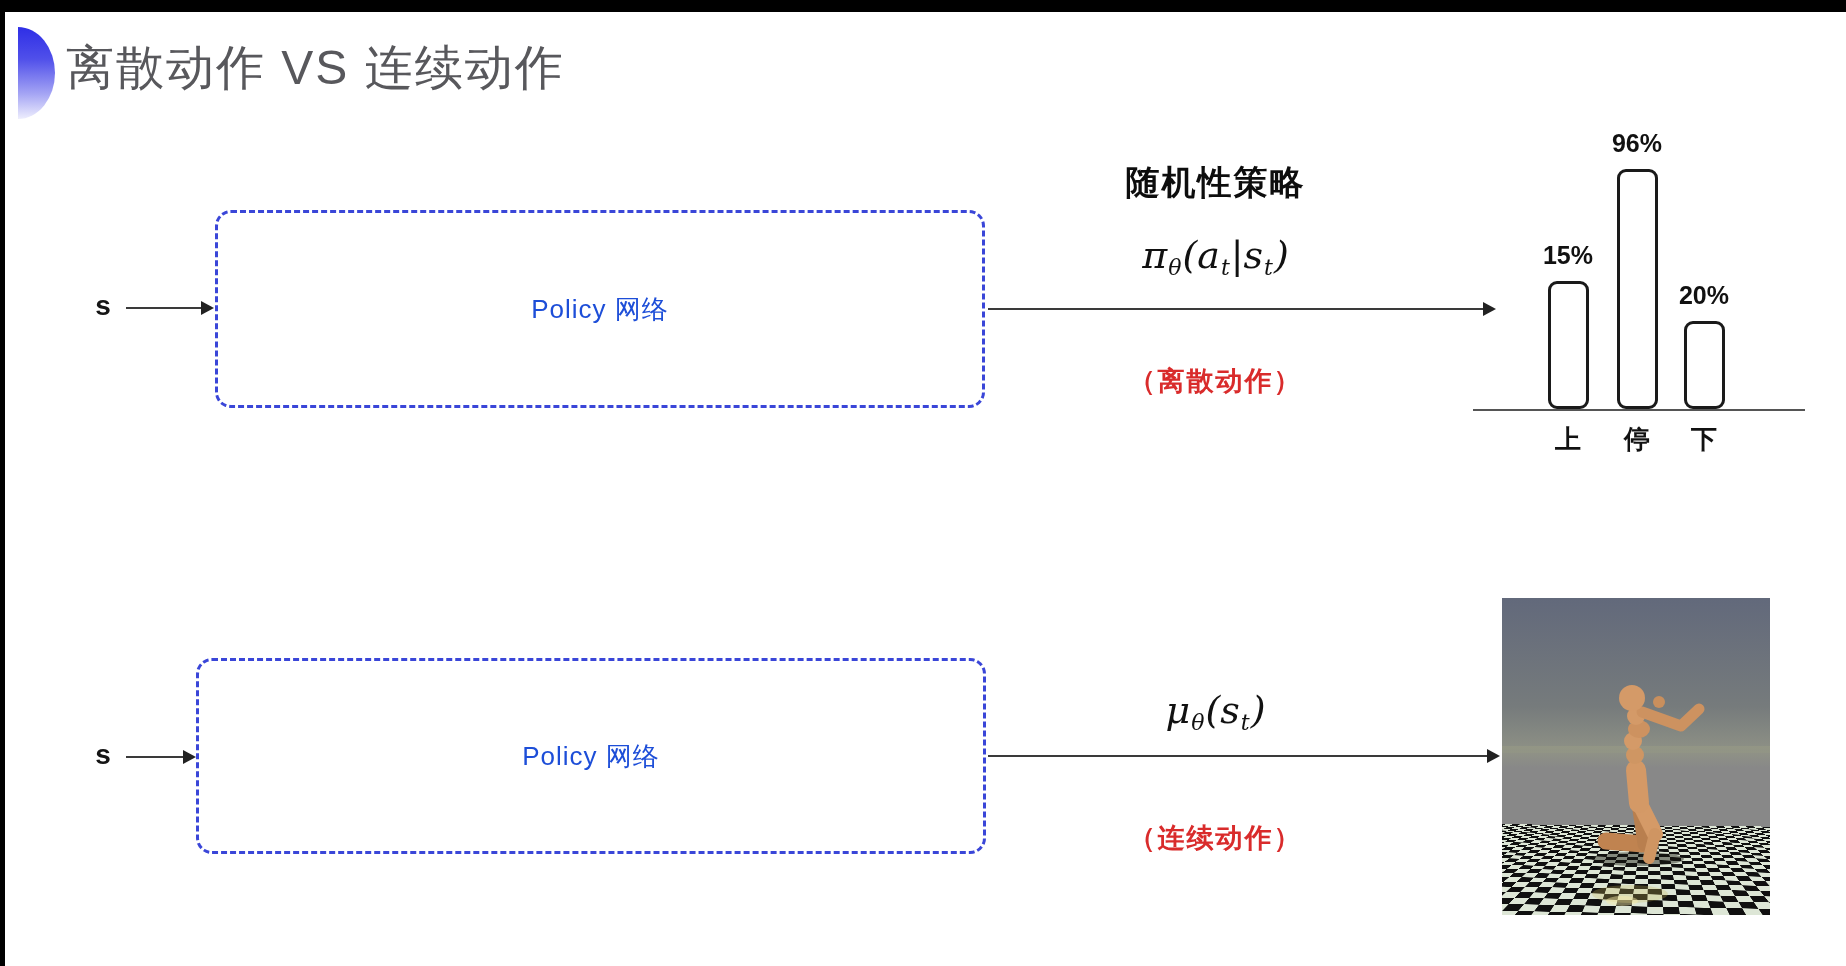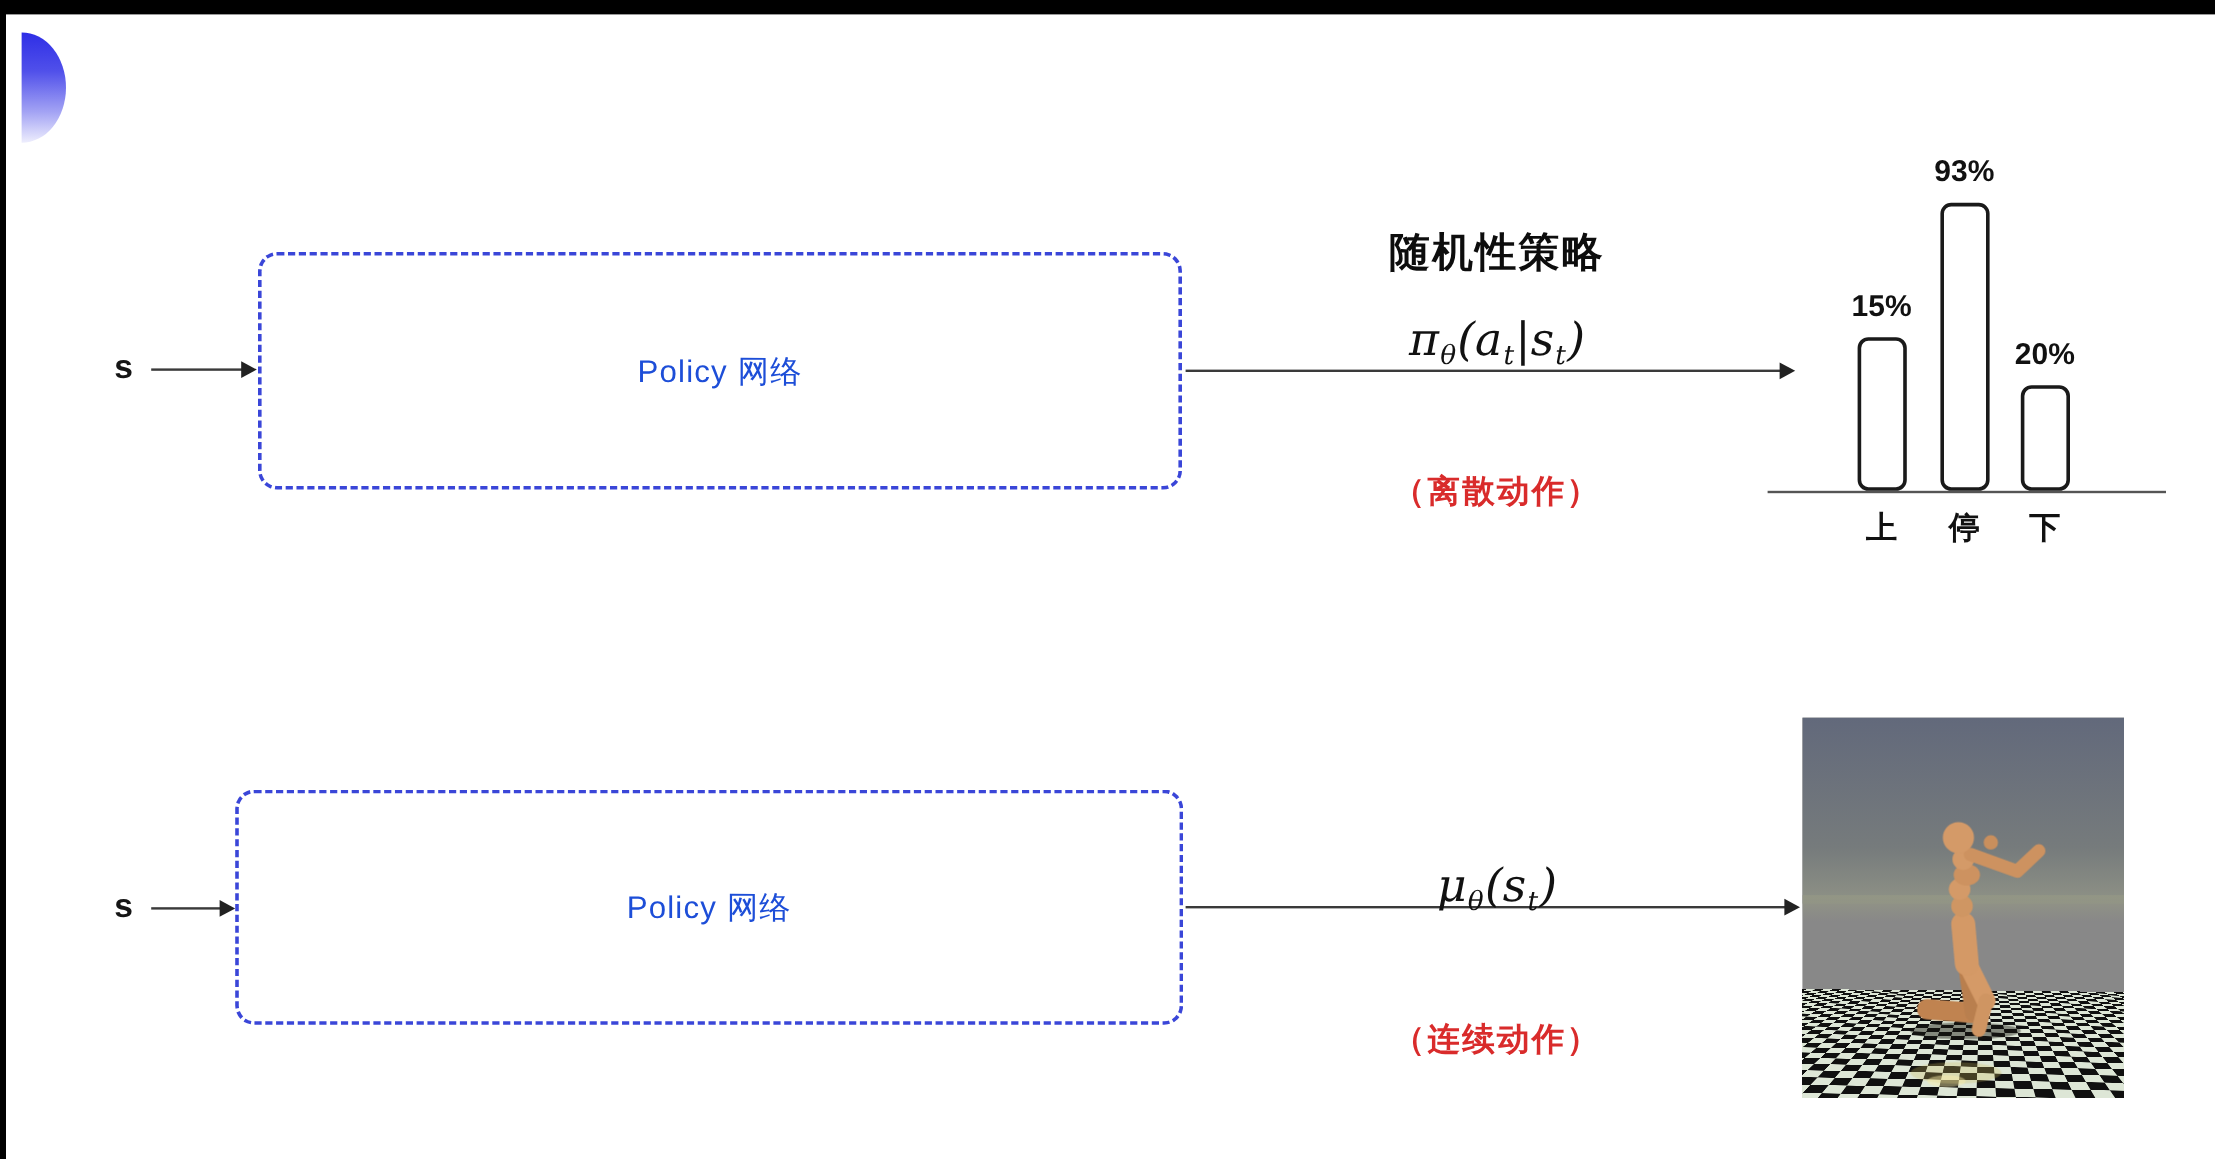--- a/index.html
+++ b/index.html
@@ -20,21 +20,21 @@
   .hline{position:absolute;height:2px;background:var(--arrow,#3a3a3a);}
   .ahead{position:absolute;width:0;height:0;border-style:solid;
     border-width:7px 0 7px 13px;border-color:transparent transparent transparent #222;}
 
   .policy-box{position:absolute;box-sizing:border-box;border:3px dashed var(--box-border,#3a46d8);
     border-radius:16px;display:flex;align-items:center;justify-content:center;background:#fff;}
   #box1{left:215px;top:210px;width:770px;height:198px;}
   #box2{left:196px;top:658px;width:790px;height:196px;}
   .policy-box .lbl{font-size:26px;color:#1d4ed8;letter-spacing:1px;}
 
-  .txtcol{position:absolute;left:1080px;width:335px;text-align:center;margin-top:28px;}
+  .txtcol{position:absolute;left:1048px;width:335px;text-align:center;}
   .policy-name{font-size:34px;font-weight:600;color:#0d0d0d;letter-spacing:2px;}
   #stoch-name{top:160px;} #det-name{top:622px;}
   .formula{font-family:"DejaVu Serif",serif;font-style:italic;font-size:38px;color:#111;}
   #formula1{top:233px;} #formula2{top:688px;}
   .formula .sub{font-size:0.58em;vertical-align:-0.32em;margin:0 1px;}
   .action-note{font-size:27px;font-weight:700;color:var(--red-label,#d92b2b);letter-spacing:2px;}
   #red1{top:363px;} #red2{top:820px;}
 
   #chart{position:absolute;left:1473px;top:100px;width:350px;height:372px;}
   .baseline{position:absolute;left:0;top:309px;width:332px;height:2px;background:#555;}
@@ -53,20 +53,21 @@
   .haze{position:absolute;left:0;top:148px;width:100%;height:22px;
     background:linear-gradient(180deg,#939685 0%,rgba(147,150,133,0.55) 45%,rgba(147,150,133,0) 100%);}
   #scene svg{position:absolute;left:0;top:0;}
 </style>
 </head>
 <body>
 
 <div class="canvas">
 
   <div class="deco"></div>
+  <div class="title">离散动作 VS 连续动作</div>
 
   <div class="s-label" id="s1">s</div>
   <div class="hline" style="left:126px;top:307px;width:76px;"></div>
   <div class="ahead" style="left:201px;top:301px;"></div>
 
   <div class="policy-box" id="box1">
     <span class="lbl">Policy 网络</span>
   </div>
 
   <div class="hline" style="left:988px;top:308px;width:496px;"></div>
@@ -75,21 +76,21 @@
   <div class="txtcol policy-name" id="stoch-name">随机性策略</div>
   <div class="txtcol action-note" id="red1">（离散动作）</div>
   <div class="txtcol formula" id="formula1"><span>π</span><span class="sub">θ</span><span>(</span><span>a</span><span class="sub">t</span><span>|</span><span>s</span><span class="sub">t</span><span>)</span></div>
 
   <div id="chart">
     <div class="baseline"></div>
   <div class="bar" style="left: 74.5px; top: 181px; width: 41px; height: 128px;"></div>
       <div class="bar-val" style="left: 50px; top: 141px;">15%</div>
       <div class="bar-cat" style="left: 50px; top: 322px;">上</div>
       <div class="bar" style="left: 143.5px; top: 69px; width: 41px; height: 240px;"></div>
-      <div class="bar-val" style="left: 119px; top: 29px;">93%</div>
+      <div class="bar-val" style="left: 119px; top: 29px;">96%</div>
       <div class="bar-cat" style="left: 119px; top: 322px;">停</div>
       <div class="bar" style="left: 210.5px; top: 221px; width: 41px; height: 88px;"></div>
       <div class="bar-val" style="left: 186px; top: 181px;">20%</div>
       <div class="bar-cat" style="left: 186px; top: 322px;">下</div>
     </div>
 
   <div class="s-label" id="s2">s</div>
   <div class="hline" style="left:126px;top:756px;width:58px;"></div>
   <div class="ahead" style="left:183px;top:750px;"></div>
 

